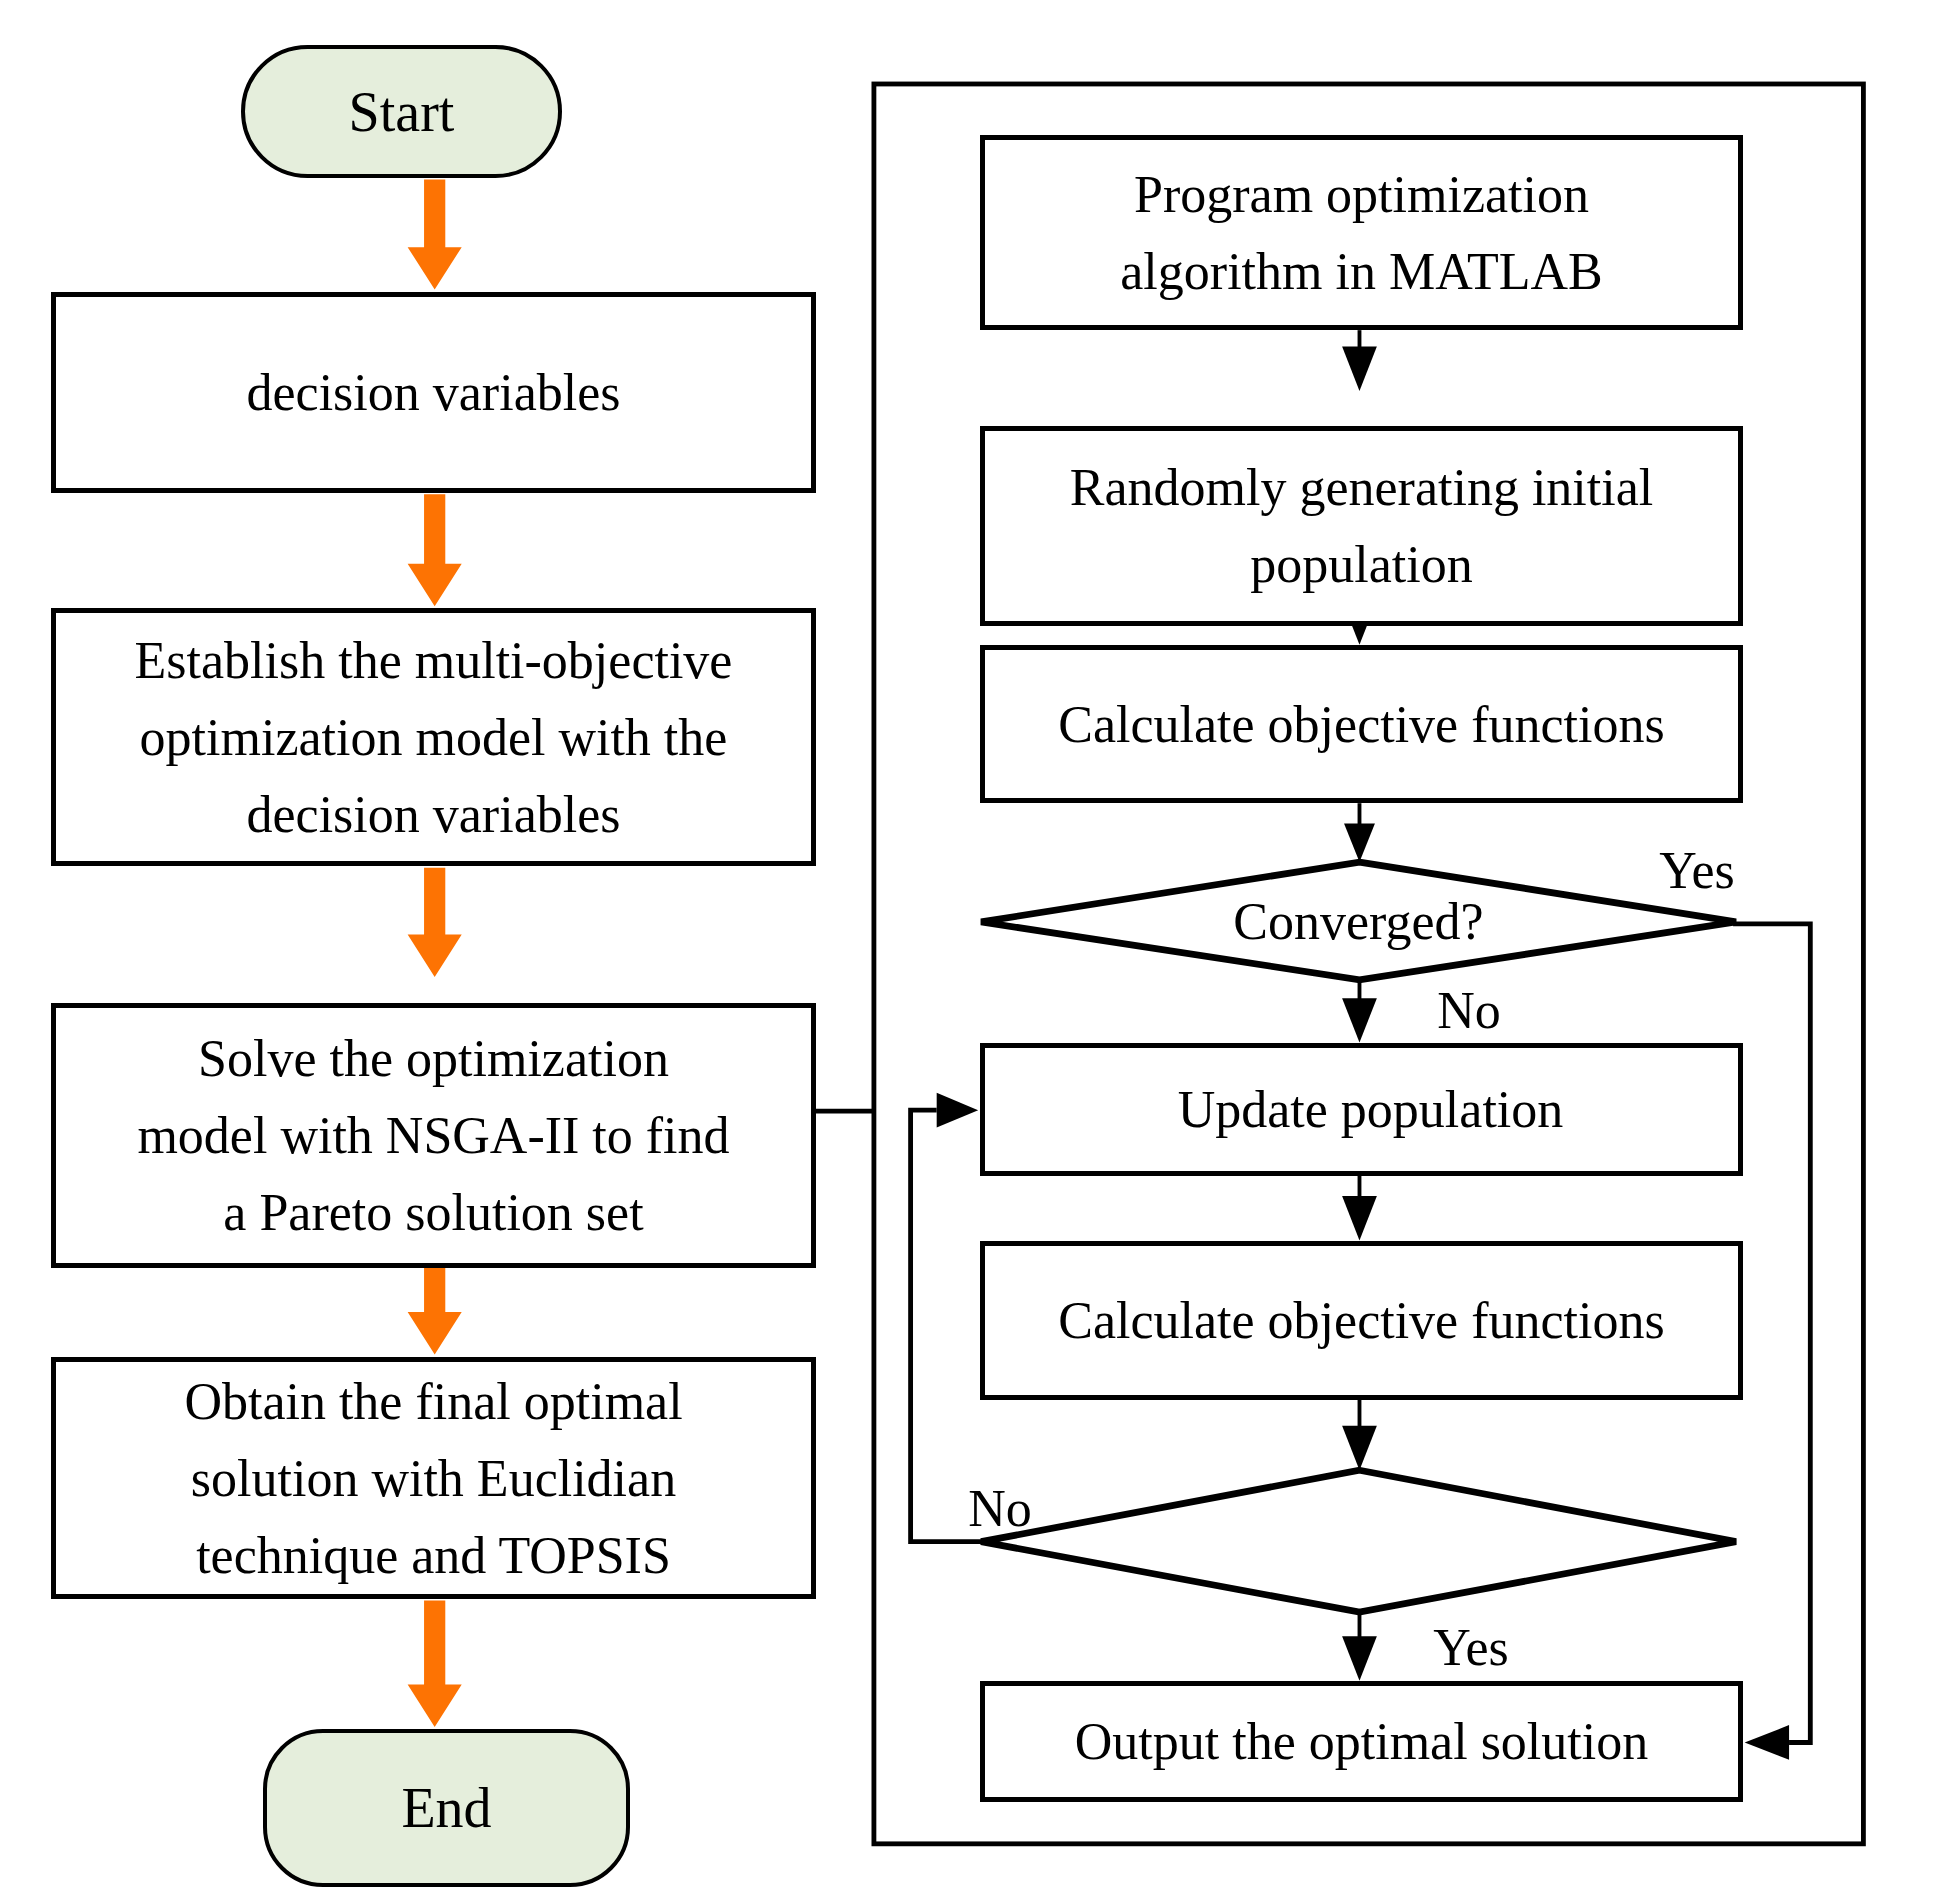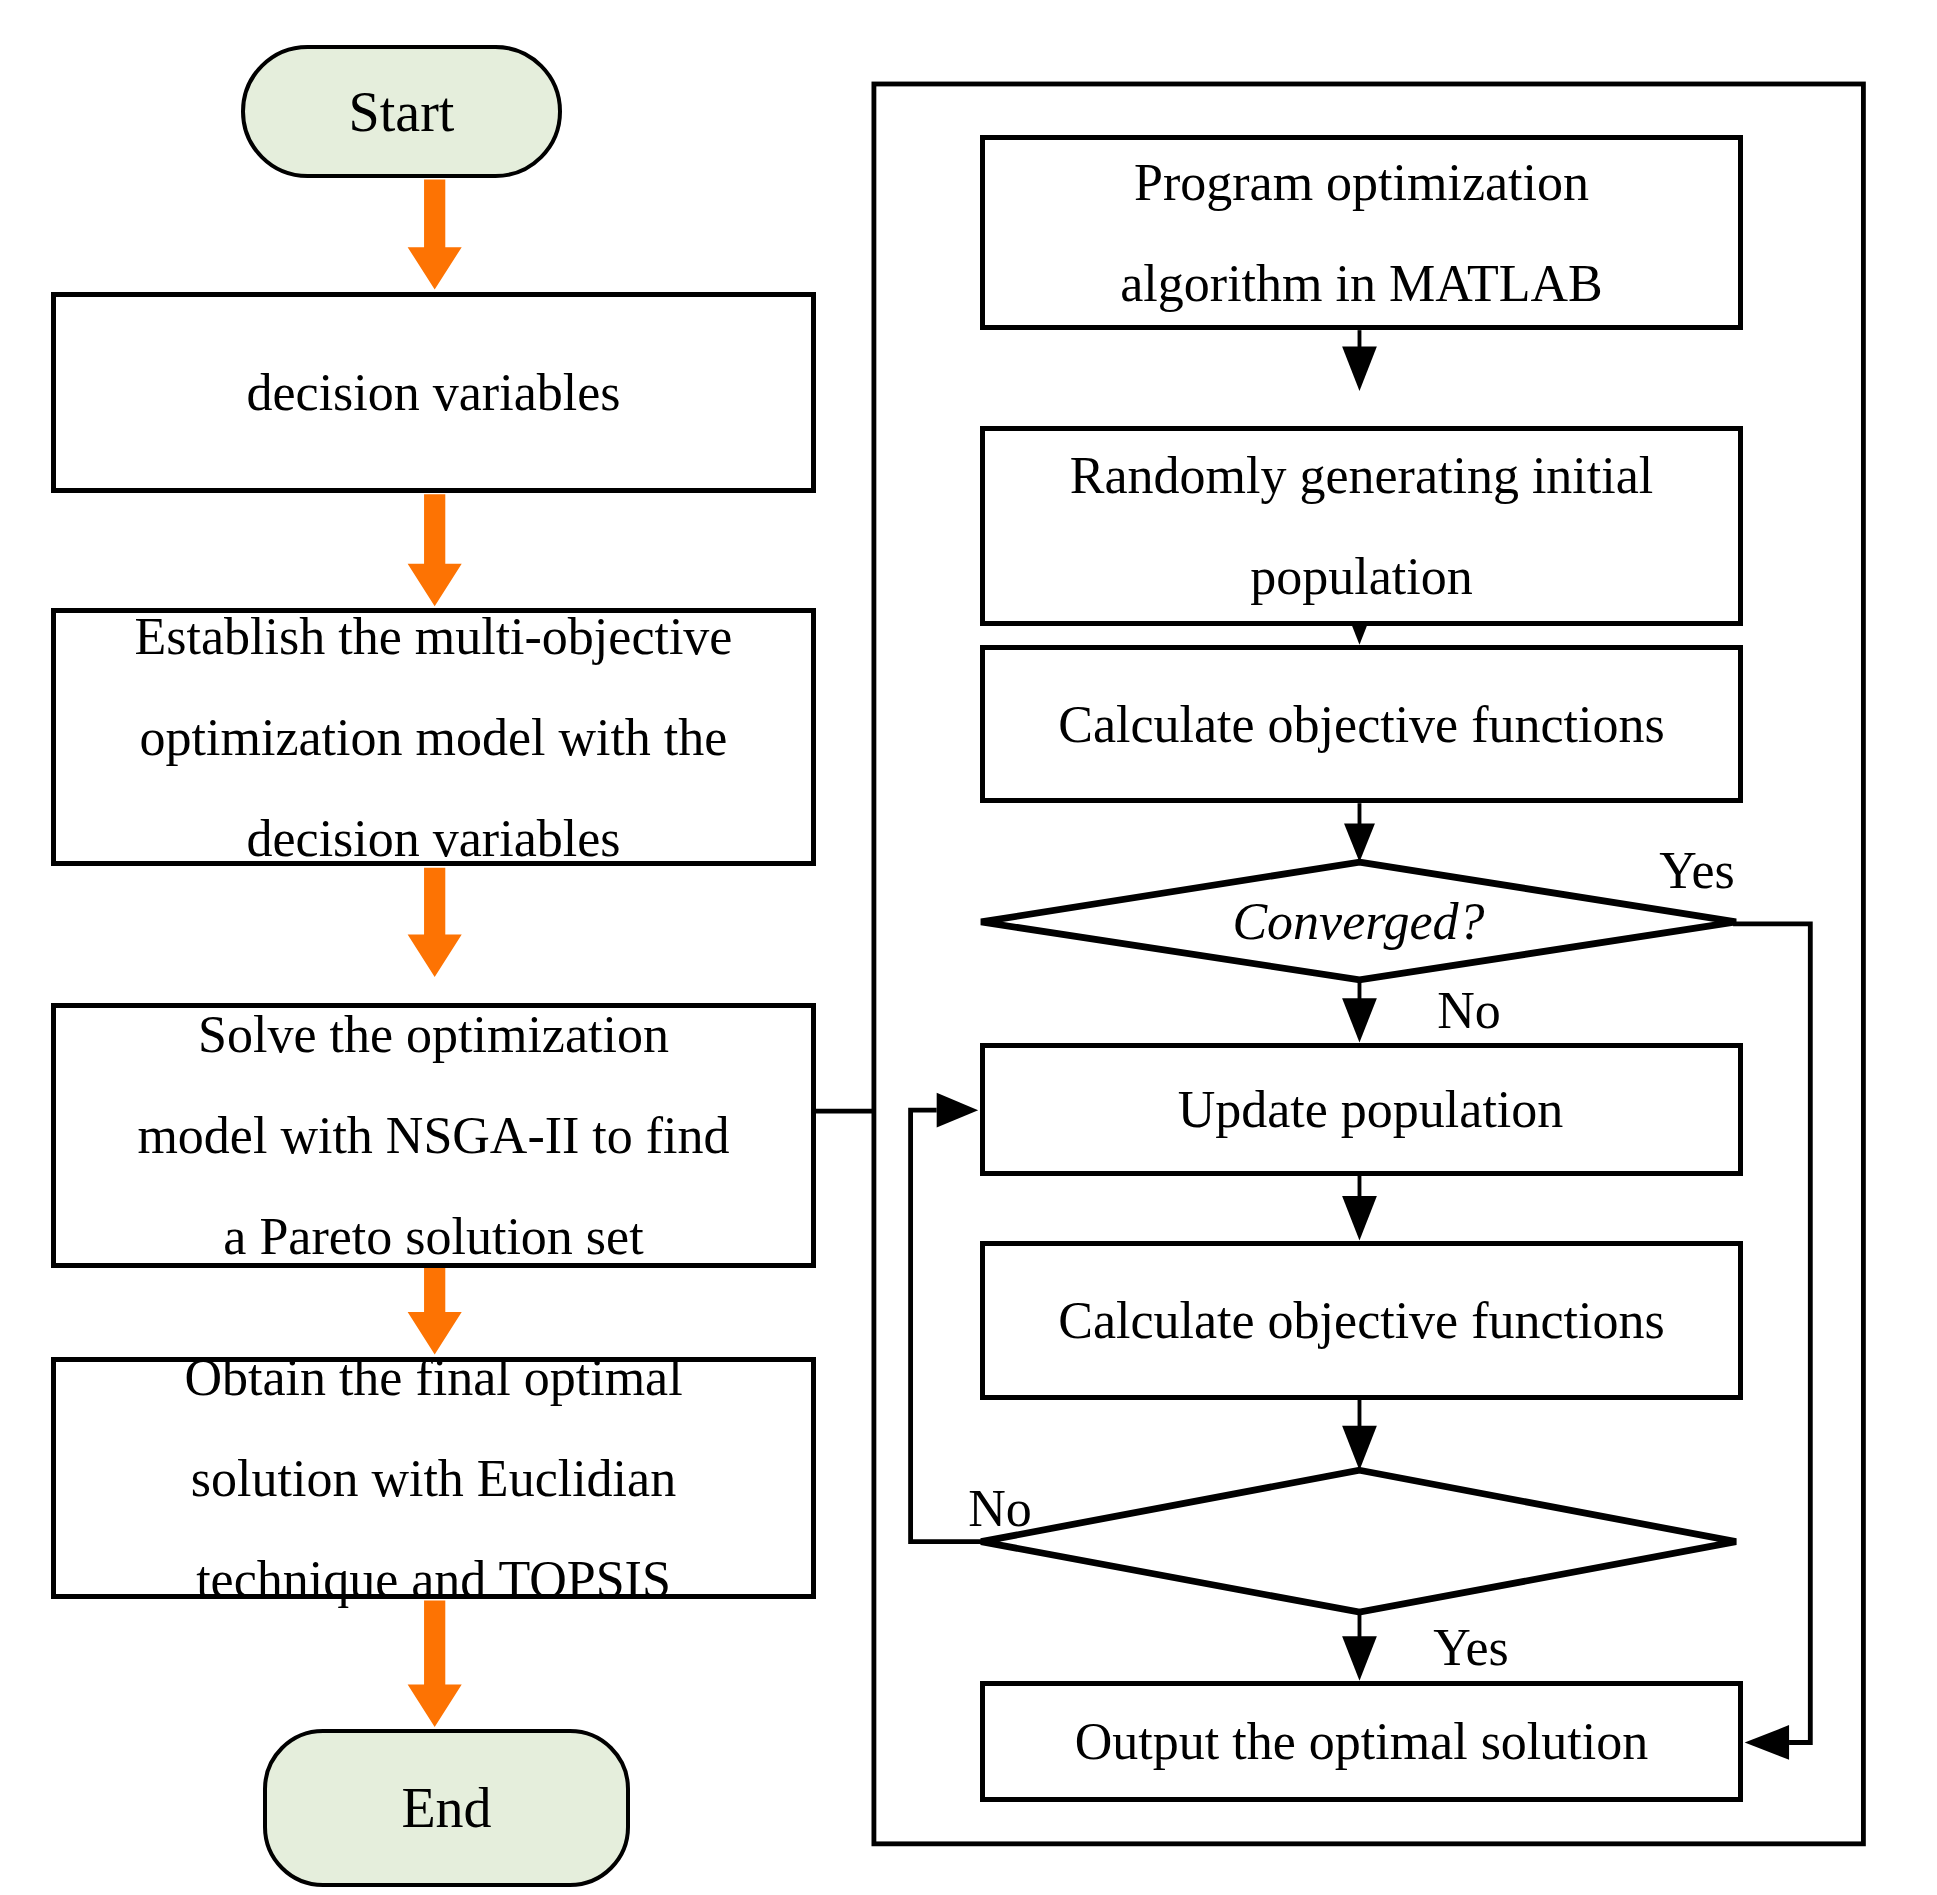--- a/index.html
+++ b/index.html
@@ -11,34 +11,34 @@
     color:#000000;
     overflow:hidden;
   }
   .layer-svg { position:absolute; left:0; top:0; width:1938px; height:1895px; }
 
   .node {
     position:absolute; box-sizing:border-box;
     display:flex; flex-direction:column; align-items:center; justify-content:center;
     text-align:center; background:#ffffff;
     border:5.8px solid #000;
-    font-size:52px; line-height:77px;gap:24px;
+    font-size:52px; line-height:77px;
   }
   .node .ln { white-space:nowrap; }
 
   .stadium {
     position:absolute; box-sizing:border-box;
     display:flex; align-items:center; justify-content:center;
     background:#e5eedc; border:4.8px solid #000;
     font-size:56px;
   }
 
   .dlabel {
     position:absolute; display:flex; align-items:center; justify-content:center;
-    font-size:52px; white-space:nowrap;font-style:italic;
+    font-size:52px; white-space:nowrap;
   }
 
   .branch-label {
     position:absolute; width:212px; height:64px;
     display:flex; align-items:center; justify-content:center;
     font-size:52px; white-space:nowrap;
   }
 </style>
 </head>
 <body>

